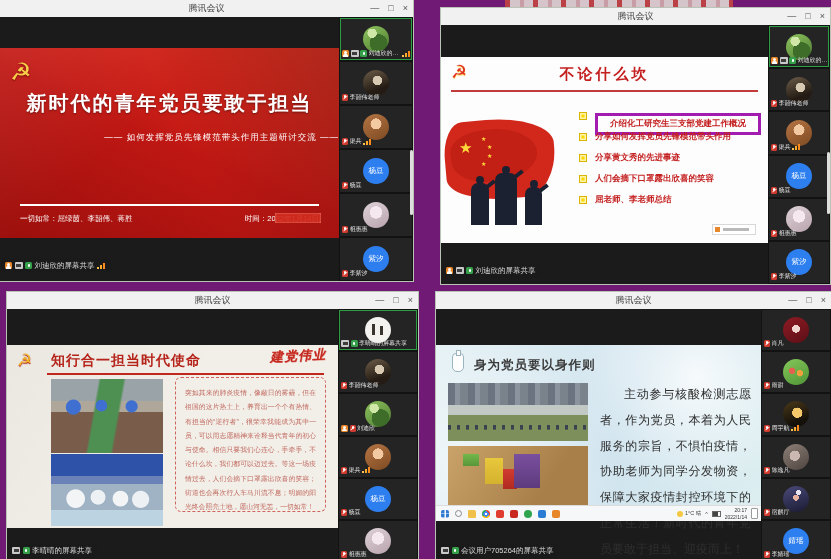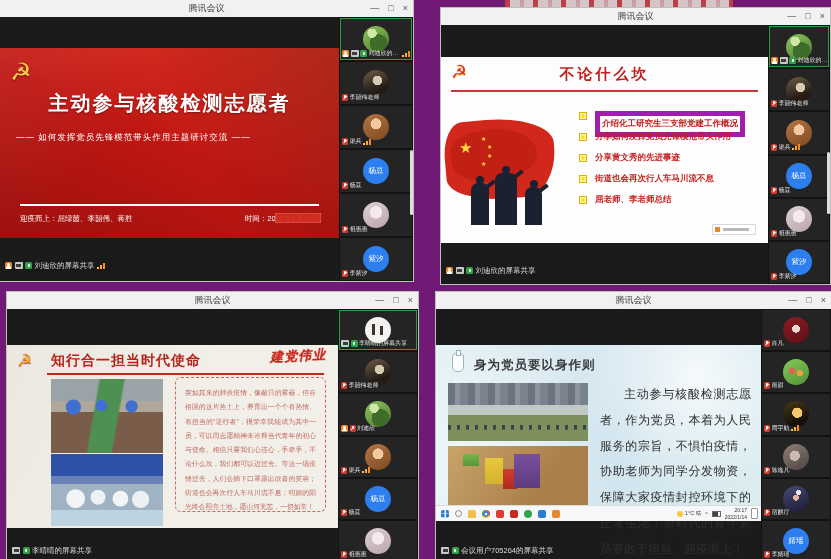--- a/index.html
+++ b/index.html
@@ -54,21 +54,21 @@
   .banner .bt{color:#dcdcdc;font-size:7.5px;white-space:nowrap;}
 
   
   #slide-tl{position:absolute;left:0;right:0;top:31px;height:190px;
     background:linear-gradient(135deg,rgba(255,255,255,.07),transparent 40%),
       linear-gradient(245deg,rgba(0,0,0,.22),transparent 45%),
       linear-gradient(25deg,#9c0f0c,transparent 55%),
       linear-gradient(205deg,#e03323,transparent 50%),#c21814;}
   #slide-tl .emblem{position:absolute;left:10px;top:10px;font-size:24px;color:#f7d04a;text-shadow:0 1px 2px #7a0b08;}
   #slide-tl .ttl{position:absolute;left:0;right:0;top:42px;text-align:center;color:#fff;font-size:20px;font-weight:bold;letter-spacing:2px;text-shadow:0 1px 2px rgba(0,0,0,.4);}
-  #slide-tl .sub{position:absolute;left:0;right:0;top:84px;text-align:left;color:#fff;font-size:8.5px;letter-spacing:1px;margin-left:16px;}
+  #slide-tl .sub{position:absolute;left:0;right:0;top:84px;text-align:right;color:#fff;font-size:8.5px;letter-spacing:1px;}
   #slide-tl .divider{position:absolute;left:20px;right:20px;top:156px;height:2px;background:#fff;}
   #slide-tl .foot{position:absolute;left:20px;right:20px;top:166px;display:flex;justify-content:space-between;color:#fff;font-size:7.5px;}
   #slide-tl .timewrap{position:relative;}
   #slide-tl .redact{position:absolute;right:-2px;top:-1px;width:46px;height:10px;background:#d02a1c;box-shadow:inset 0 0 2px #ffb3a8;opacity:.92;}
 
   
   #slide-tr{position:absolute;left:0;right:0;top:32px;height:186px;background:#fdfdfd;}
   #slide-tr .emblem{position:absolute;left:10px;top:4px;font-size:18px;color:#e03323;text-shadow:0 1px 1px #f7d04a;}
   #slide-tr .ttl{position:absolute;left:0;right:0;top:8px;text-align:center;color:#c41f1f;font-size:15px;font-weight:bold;letter-spacing:3px;}
   #slide-tr .rule{position:absolute;left:10px;right:10px;top:33px;height:2px;background:#c23a3a;}
@@ -83,21 +83,21 @@
   .sil{position:absolute;bottom:0;background:#1b2130;border-radius:7px 7px 0 0;}
   .sil::before{content:"";position:absolute;top:-7px;left:50%;margin-left:-4px;width:8px;height:8px;border-radius:50%;background:#1b2130;}
   .sil::after{content:"";position:absolute;top:0;right:-7px;width:13px;height:4px;background:#1b2130;transform:rotate(-38deg);}
   .sil.p1{left:28px;width:18px;height:42px;}
   .sil.p2{left:52px;width:22px;height:52px;}
   .sil.p3{left:82px;width:17px;height:38px;}
   .flow{position:absolute;left:138px;top:48px;right:8px;}
   .flow-item{display:flex;align-items:center;gap:8px;height:21px;}
   .bullet{flex:none;width:6px;height:6px;background:#ffd800;box-shadow:inset 0 0 0 1.5px #fff3a8;border:0.5px solid #d9b400;}
   .flow-txt{color:#c41f1f;font-size:8.5px;font-weight:bold;white-space:nowrap;}
-  .flow-item.boxed .flow-txt{border:5px solid #a21caf;padding:2px 2px;margin-top:16px;}
+  .flow-item.boxed .flow-txt{border:3px solid #a21caf;padding:2px 12px;margin-top:16px;}
   #slide-tr .wm{position:absolute;right:12px;bottom:8px;width:42px;height:9px;border:0.5px solid #d8d8d8;background:linear-gradient(#e8862a,#e8862a) 2px 50%/5px 5px no-repeat,linear-gradient(#b9b9b9,#b9b9b9) 10px 50%/26px 3px no-repeat,#fff;}
 
   
   #slide-bl{position:absolute;left:0;right:0;top:36px;height:183px;background:linear-gradient(120deg,rgba(0,0,0,.03),transparent 50%),#f2efe8;}
   #slide-bl .emblem{position:absolute;left:10px;top:5px;font-size:17px;color:#f0b428;text-shadow:0 1px 1px #a8160e;}
   #slide-bl .ttl{position:absolute;left:44px;top:7px;color:#b5231a;font-size:14px;font-weight:bold;letter-spacing:1px;}
   #slide-bl .rule{position:absolute;left:40px;right:14px;top:28px;height:1.5px;background:#c0271d;}
   #slide-bl .stamp{position:absolute;right:12px;top:2px;color:#c5291f;font-size:13px;font-weight:bold;font-style:italic;transform:rotate(-3deg);letter-spacing:1px;text-shadow:0.5px 0.5px 0 #e08a80;}
   .ph{position:absolute;overflow:hidden;}
   #bl-ph1{left:44px;top:34px;width:112px;height:74px;
@@ -163,25 +163,25 @@
       <div class="controls">
         <span>—</span>
         <span>□</span>
         <span>×</span>
       </div>
     </div>
     <div class="content">
       <div class="stage">
         <div id="slide-tl">
           <span class="emblem">☭</span>
-          <div class="ttl">主动参与核酸检测志愿者</div>
+          <div class="ttl">新时代的青年党员要敢于担当</div>
           <div class="sub">—— 如何发挥党员先锋模范带头作用主题研讨交流 ——</div>
           <div class="divider"></div>
           <div class="foot">
-            <span>迎疫而上：屈绿茵、李韶伟、蒋胜</span>
+            <span>一切如常：屈绿茵、李韶伟、蒋胜</span>
             <span class="timewrap">
               <span>时间：2022年1月14日</span>
               <span class="redact"></span>
             </span>
           </div>
         </div>
         <div class="banner" style="left:2px;bottom:8px;">
           <span class="ic ic-host"></span>
           <span class="ic ic-share"></span>
           <span class="ic ic-miclive"></span>
@@ -280,21 +280,21 @@
             <div class="flow-item">
                 <span class="bullet"></span>
                 <span class="flow-txt">分享如何发挥党员先锋模范带头作用</span>
               </div>
             <div class="flow-item">
                 <span class="bullet"></span>
                 <span class="flow-txt">分享黄文秀的先进事迹</span>
               </div>
             <div class="flow-item">
                 <span class="bullet"></span>
-                <span class="flow-txt">街道也会再次行人车马川流不息</span>
+                <span class="flow-txt">人们会摘下口罩露出欣喜的笑容</span>
               </div>
             <div class="flow-item">
                 <span class="bullet"></span>
                 <span class="flow-txt">屈老师、李老师总结</span>
               </div>
           </div>
           <div class="wm"></div>
         </div>
         <div class="banner" style="left:2px;bottom:6px;">
           <span class="ic ic-host"></span>

